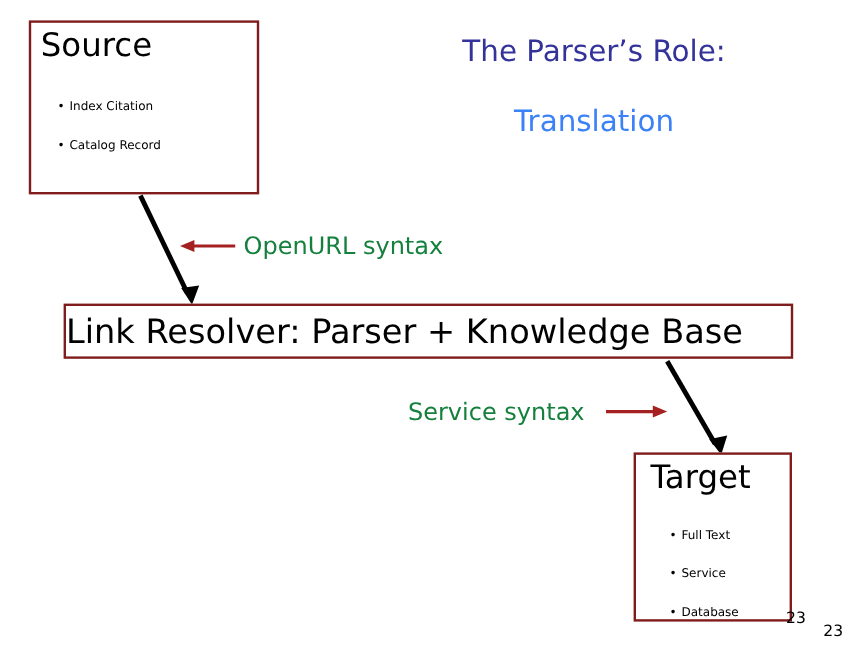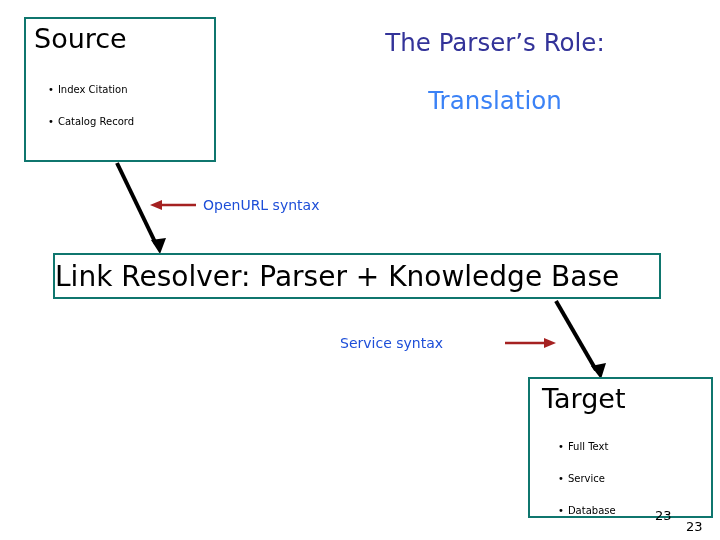--- a/index.html
+++ b/index.html
@@ -13,21 +13,21 @@
     height: 540px;
     background: #ffffff;
     overflow: hidden;
     font-family: "DejaVu Sans", "Liberation Sans", sans-serif;
   }
 
   
   .box {
     position: absolute;
     box-sizing: border-box;
-    border: 2px solid #0f766e;
+    border: 2px solid #7f1d1d;
     background: #ffffff;
   }
 
   
   #source-box {
     left: 24px;
     top: 17px;
     width: 192px;
     height: 145px;
   }
@@ -92,21 +92,21 @@
     font-size: 28px;
     line-height: 36px;
     color: #000000;
     white-space: nowrap;
   }
 
   
   #target-box {
     left: 528px;
     top: 377px;
-    width: 185px;
+    width: 132px;
     height: 141px;
   }
   #target-box .bx-head {
     position: absolute;
     left: 12px;
     top: 3px;
     font-size: 27px;
     line-height: 34px;
     color: #000000;
     white-space: nowrap;
@@ -121,22 +121,22 @@
     font-size: 10px;
     line-height: 32px;
     color: #000000;
     white-space: nowrap;
   }
   #target-box .bullet .dot { margin-right: 4px; }
 
   
   .red-label {
     position: absolute;
-    color: #1d4ed8;
-    font-size: 14px;
+    color: #15803d;
+    font-size: 20px;
     line-height: 22px;
     white-space: nowrap;
   }
   #openurl-label { left: 203px; top: 194px; }
   #target-syntax-label { left: 340px; top: 332px; }
 
   
   .arrow-layer {
     position: absolute;
     left: 0;

